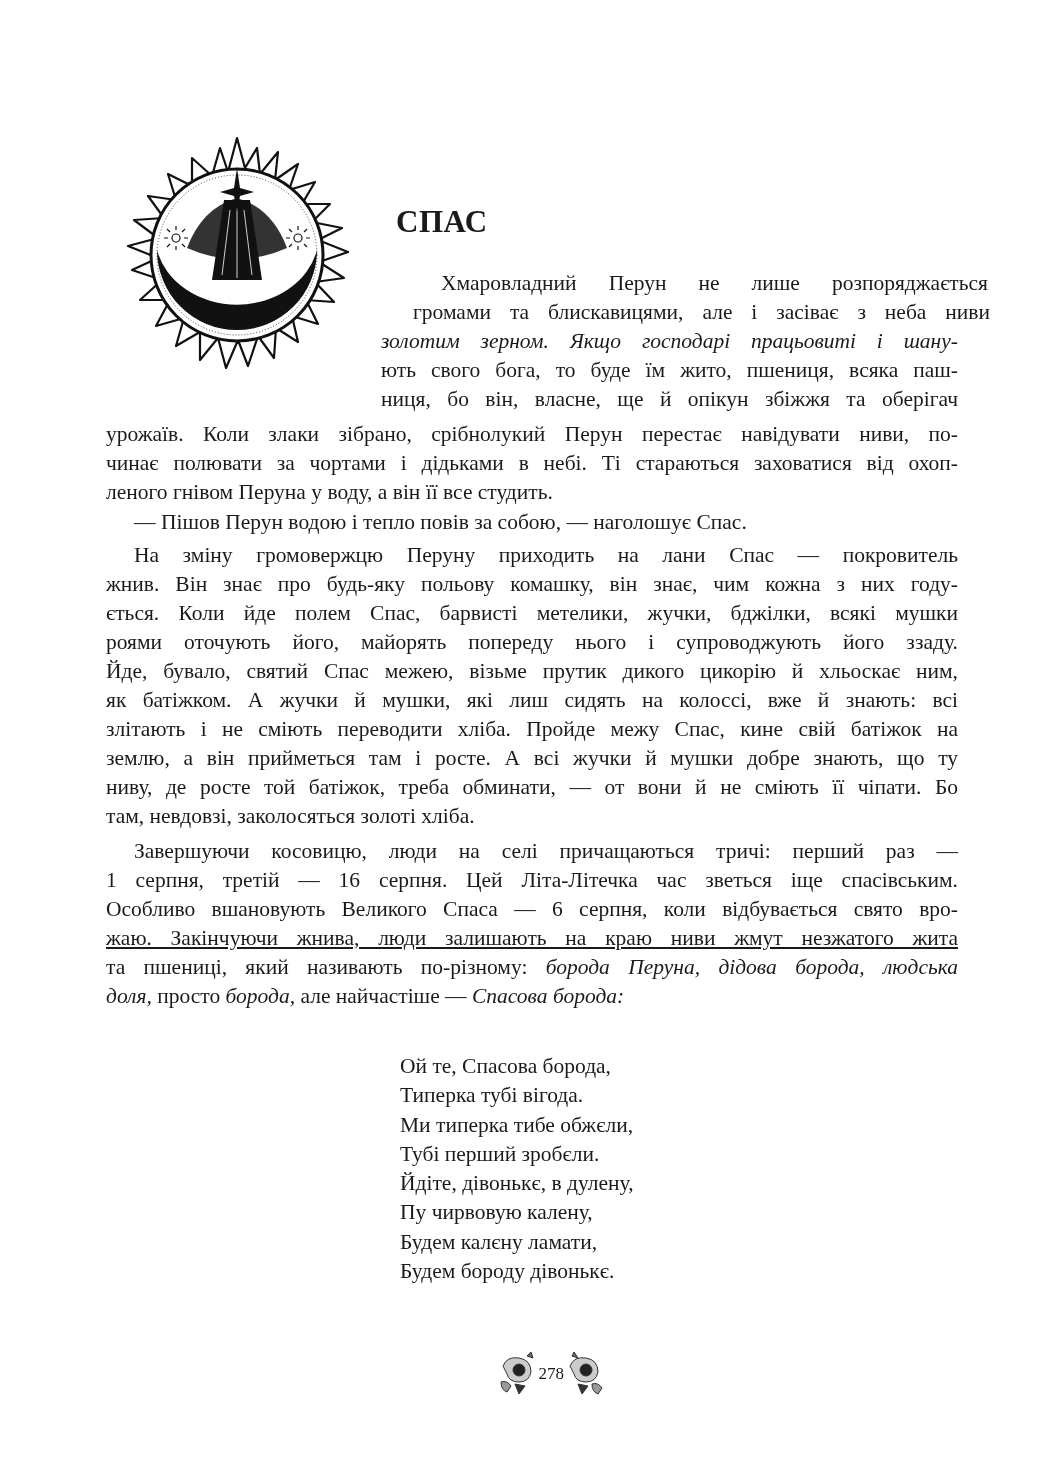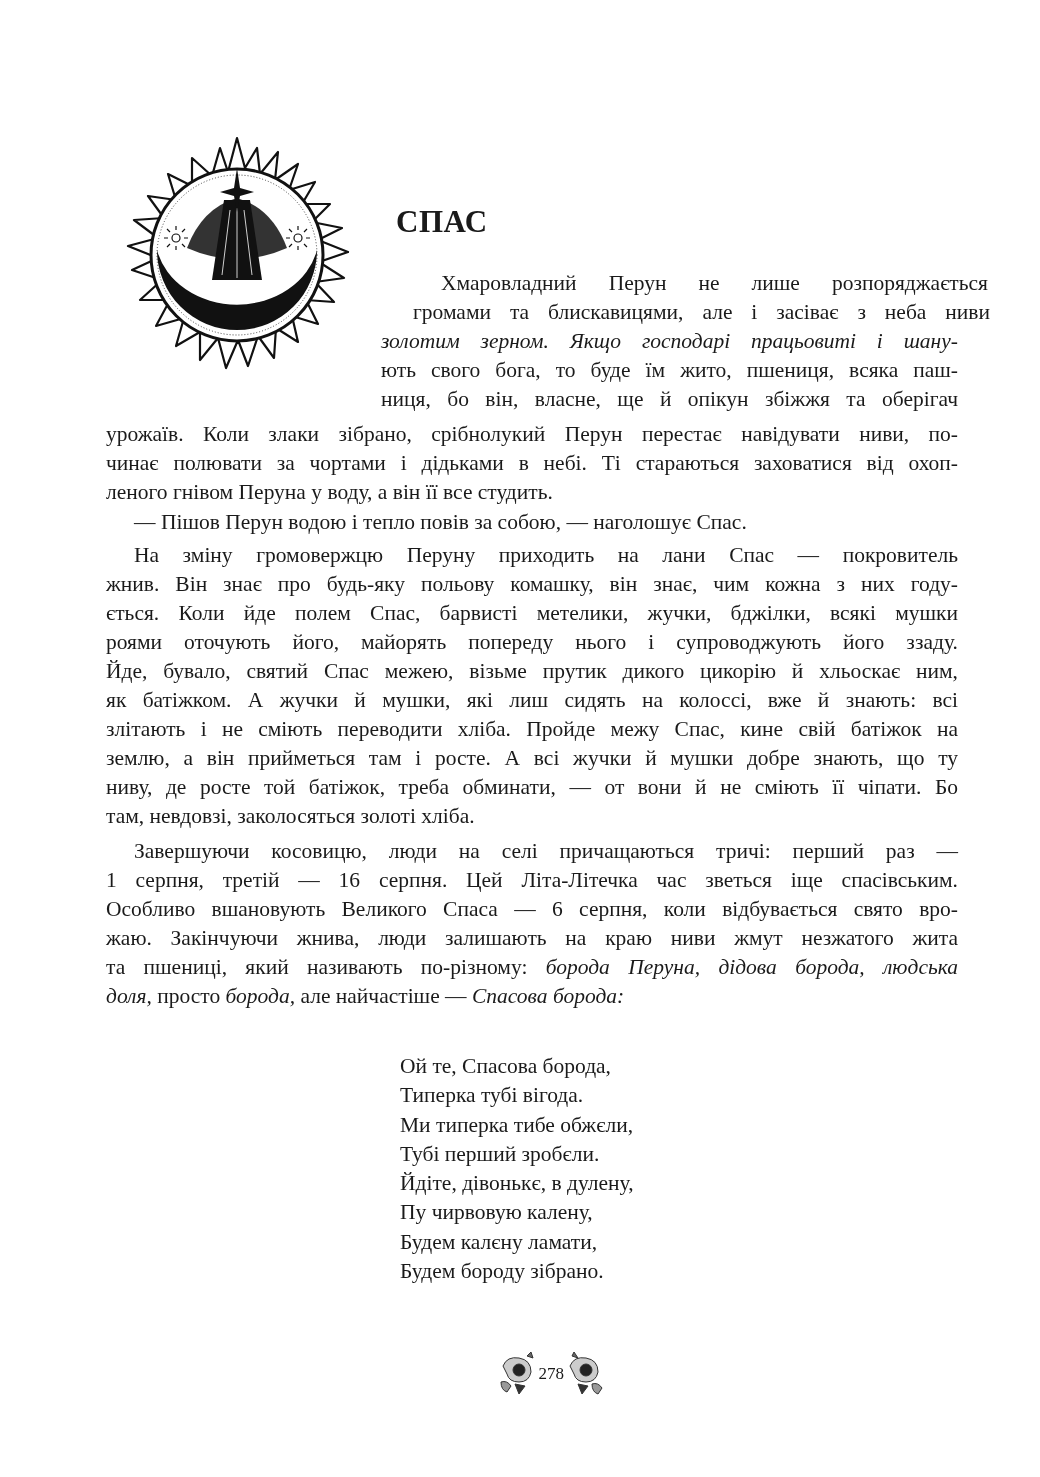--- a/index.html
+++ b/index.html
@@ -73,33 +73,33 @@
   <div class="line just fullL" style="top:657px;">Йде, бувало, святий Спас межею, візьме прутик дикого цикорію й хльоскає ним,</div>
   <div class="line just fullL" style="top:686px;">як батіжком. А жучки й мушки, які лиш сидять на колоссі, вже й знають: всі</div>
   <div class="line just fullL" style="top:715px;">злітають і не сміють переводити хліба. Пройде межу Спас, кине свій батіжок на</div>
   <div class="line just fullL" style="top:744px;">землю, а він прийметься там і росте. А всі жучки й мушки добре знають, що ту</div>
   <div class="line just fullL" style="top:773px;">ниву, де росте той батіжок, треба обминати, — от вони й не сміють її чіпати. Бо</div>
   <div class="line fullL" style="top:802px;">там, невдовзі, заколосяться золоті хліба.</div>
 
   <div class="line just ind" style="top:837px;">Завершуючи косовицю, люди на селі причащаються тричі: перший раз —</div>
   <div class="line just fullL" style="top:866px;">1 серпня, третій — 16 серпня. Цей Літа-Літечка час зветься іще спасівським.</div>
   <div class="line just fullL" style="top:895px;">Особливо вшановують Великого Спаса — 6 серпня, коли відбувається свято вро-</div>
-  <div class="line just fullL" style="top:924px;">жаю. Закінчуючи жнива, люди залишають на краю ниви жмут незжатого жита</div>
+  <div class="line just fullL" style="top:924px;text-decoration:underline;">жаю. Закінчуючи жнива, люди залишають на краю ниви жмут незжатого жита</div>
   <div class="line fullL" style="top:982px;"><i>доля,</i><span> просто </span><i>борода,</i><span> але найчастіше — </span><i>Спасова борода:</i></div>
   <div class="line just fullL" style="top:953px;"><span>та пшениці, який називають по-різному: </span><i>борода Перуна, дідова борода, людська</i></div>
 
   <div class="poem">
     <div>Ой те, Спасова борода,</div>
     <div>Типерка тубі вігода.</div>
     <div>Ми типерка тибе обжєли,</div>
     <div>Тубі перший зробєли.</div>
     <div>Йдіте, дівонькє, в дулену,</div>
     <div>Пу чирвовую калену,</div>
     <div>Будем калєну ламати,</div>
-    <div>Будем бороду зібрано.</div>
+    <div>Будем бороду дівонькє.</div>
   </div>
 
   <div class="footer">
     <svg class="orn" viewBox="0 0 42 44">
       <g fill="#555" stroke="#333" stroke-width="1">
         <path d="M6 14 Q10 4 22 6 Q34 8 34 20 Q32 30 22 30 Q12 30 10 22 Z" fill="#ccc"></path>
         <circle cx="22" cy="18" r="6" fill="#222"></circle>
         <path d="M4 30 Q10 28 14 34 L10 40 Q4 38 4 30 Z" fill="#999"></path>
         <path d="M18 32 L22 42 L28 34 Z" fill="#333"></path>
         <path d="M30 4 L34 0 L36 6 Z" fill="#666"></path>

